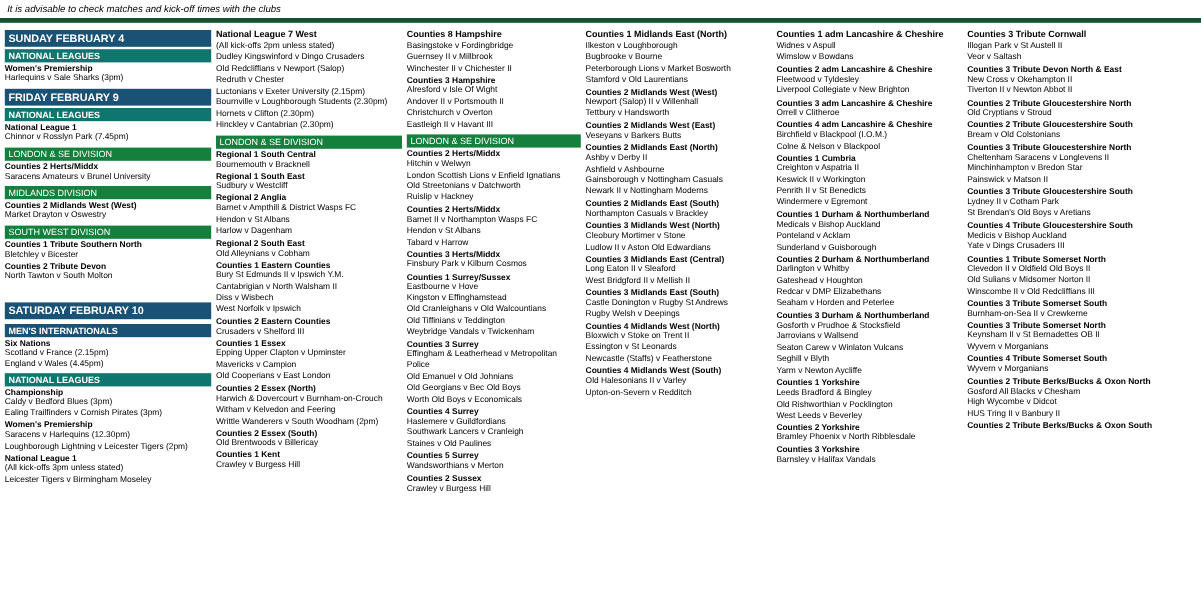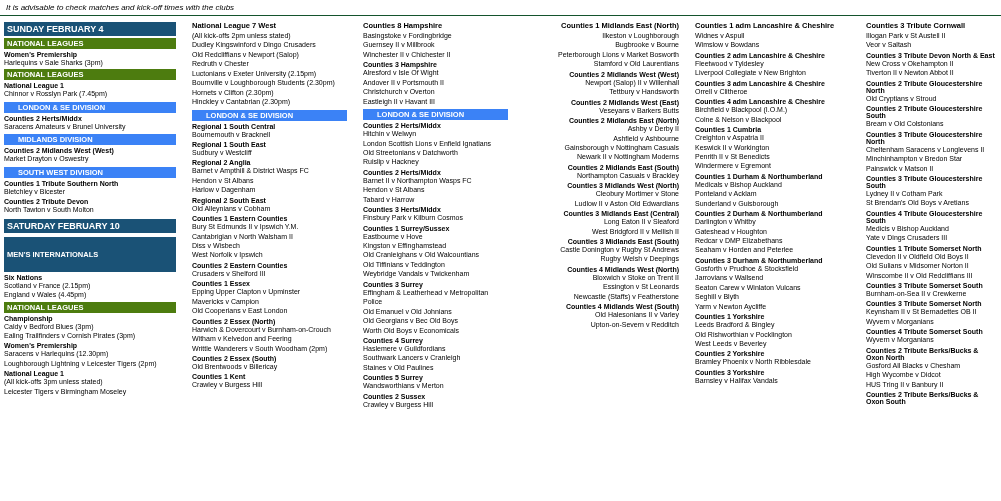--- a/index.html
+++ b/index.html
@@ -8,47 +8,47 @@
       font-size: 7.5px;
       background: #fff;
       color: #000;
       width: 1001px;
       min-height: 501px;
       overflow: hidden;
     }
     .header-note {
       font-size: 8px;
       padding: 3px 6px;
-      border-bottom: 1px solid #14532d;
+      border-bottom: 4px solid #14532d;
       font-style: italic;
     }
     .main-container {
       display: flex;
       flex-direction: row;
       padding: 2px 4px;
-      gap: 16px;
+      gap: 4px;
     }
     
     .col-left {
       width: 172px;
       flex-shrink: 0;
     }
     
     .col-mid1 { width: 155px; flex-shrink: 0; }
     .col-mid2 { width: 145px; flex-shrink: 0; }
-    .col-mid3 { width: 155px; flex-shrink: 0; text-align: right; }
+    .col-mid3 { width: 155px; flex-shrink: 0; }
     .col-mid4 { width: 155px; flex-shrink: 0; }
     .col-right { flex: 1; min-width: 60px; }
 
     .section-heading {
       background: #1a5276;
       color: #fff;
       font-weight: bold;
       font-size: 7.5px;
-      padding: 13px 3px;
+      padding: 1px 3px;
       margin-top: 4px;
       margin-bottom: 1px;
       text-transform: uppercase;
     }
     .sub-heading {
       font-weight: bold;
       font-size: 7.5px;
       margin-top: 3px;
       margin-bottom: 1px;
       color: #000;
@@ -68,73 +68,74 @@
     .day-heading {
       background: #1a5276;
       color: #fff;
       font-weight: bold;
       font-size: 9px;
       padding: 2px 3px;
       margin-top: 4px;
       text-transform: uppercase;
     }
     .nat-league-heading {
-      background: #4d7c0f;
+      background: #0f766e;
       color: #fff;
       font-weight: bold;
       font-size: 7.5px;
       padding: 1px 3px;
       margin-top: 2px;
       text-transform: uppercase;
     }
     .div-heading {
-      background: #3b82f6;
+      background: #15803d;
       color: #fff;
-      font-weight: bold;
-      font-size: 7.5px;
-      padding: 1px 14px;
+      font-weight: normal;
+      font-size: 7.5px;
+      padding: 1px 3px;
       margin-top: 3px;
       text-transform: uppercase;
     }
   </style>
 </head>
 <body>
 
 <div class="header-note">
   <span>It is advisable to check matches and kick-off times with the clubs</span>
 </div>
 
 <div class="main-container">
 
   <div class="col-left">
 
     <div class="day-heading">SUNDAY FEBRUARY 4</div>
     <div class="nat-league-heading">NATIONAL LEAGUES</div>
     <div class="sub-heading2">Women's Premiership</div>
     <div class="match-item">Harlequins v Sale Sharks (3pm)</div>
 
+    <div class="day-heading" style="margin-top:4px;">FRIDAY FEBRUARY 9</div>
     <div class="nat-league-heading">NATIONAL LEAGUES</div>
     <div class="sub-heading2">National League 1</div>
     <div class="match-item">Chinnor v Rosslyn Park (7.45pm)</div>
 
     <div class="div-heading">LONDON &amp; SE DIVISION</div>
     <div class="sub-heading2">Counties 2 Herts/Middx</div>
     <div class="match-item">Saracens Amateurs v Brunel University</div>
 
     <div class="div-heading">MIDLANDS DIVISION</div>
     <div class="sub-heading2">Counties 2 Midlands West (West)</div>
     <div class="match-item">Market Drayton v Oswestry</div>
 
     <div class="div-heading">SOUTH WEST DIVISION</div>
     <div class="sub-heading2">Counties 1 Tribute Southern North</div>
     <div class="match-item">Bletchley v Bicester</div>
     <div class="sub-heading2">Counties 2 Tribute Devon</div>
     <div class="match-item">North Tawton v South Molton</div>
 
-    <div class="day-heading" style="margin-top:4px;">SATURDAY FEBRUARY 10</div>
+    <div class="day-heading" style="margin-top:16px;">SATURDAY FEBRUARY 10</div>
     <div class="section-heading">MEN'S INTERNATIONALS</div>
     <div class="sub-heading2">Six Nations</div>
     <div class="match-item">Scotland v France (2.15pm)</div>
     <div class="match-item">England v Wales (4.45pm)</div>
 
     <div class="nat-league-heading">NATIONAL LEAGUES</div>
     <div class="sub-heading2">Championship</div>
     <div class="match-item">Caldy v Bedford Blues (3pm)</div>
     <div class="match-item">Ealing Trailfinders v Cornish Pirates (3pm)</div>
 

